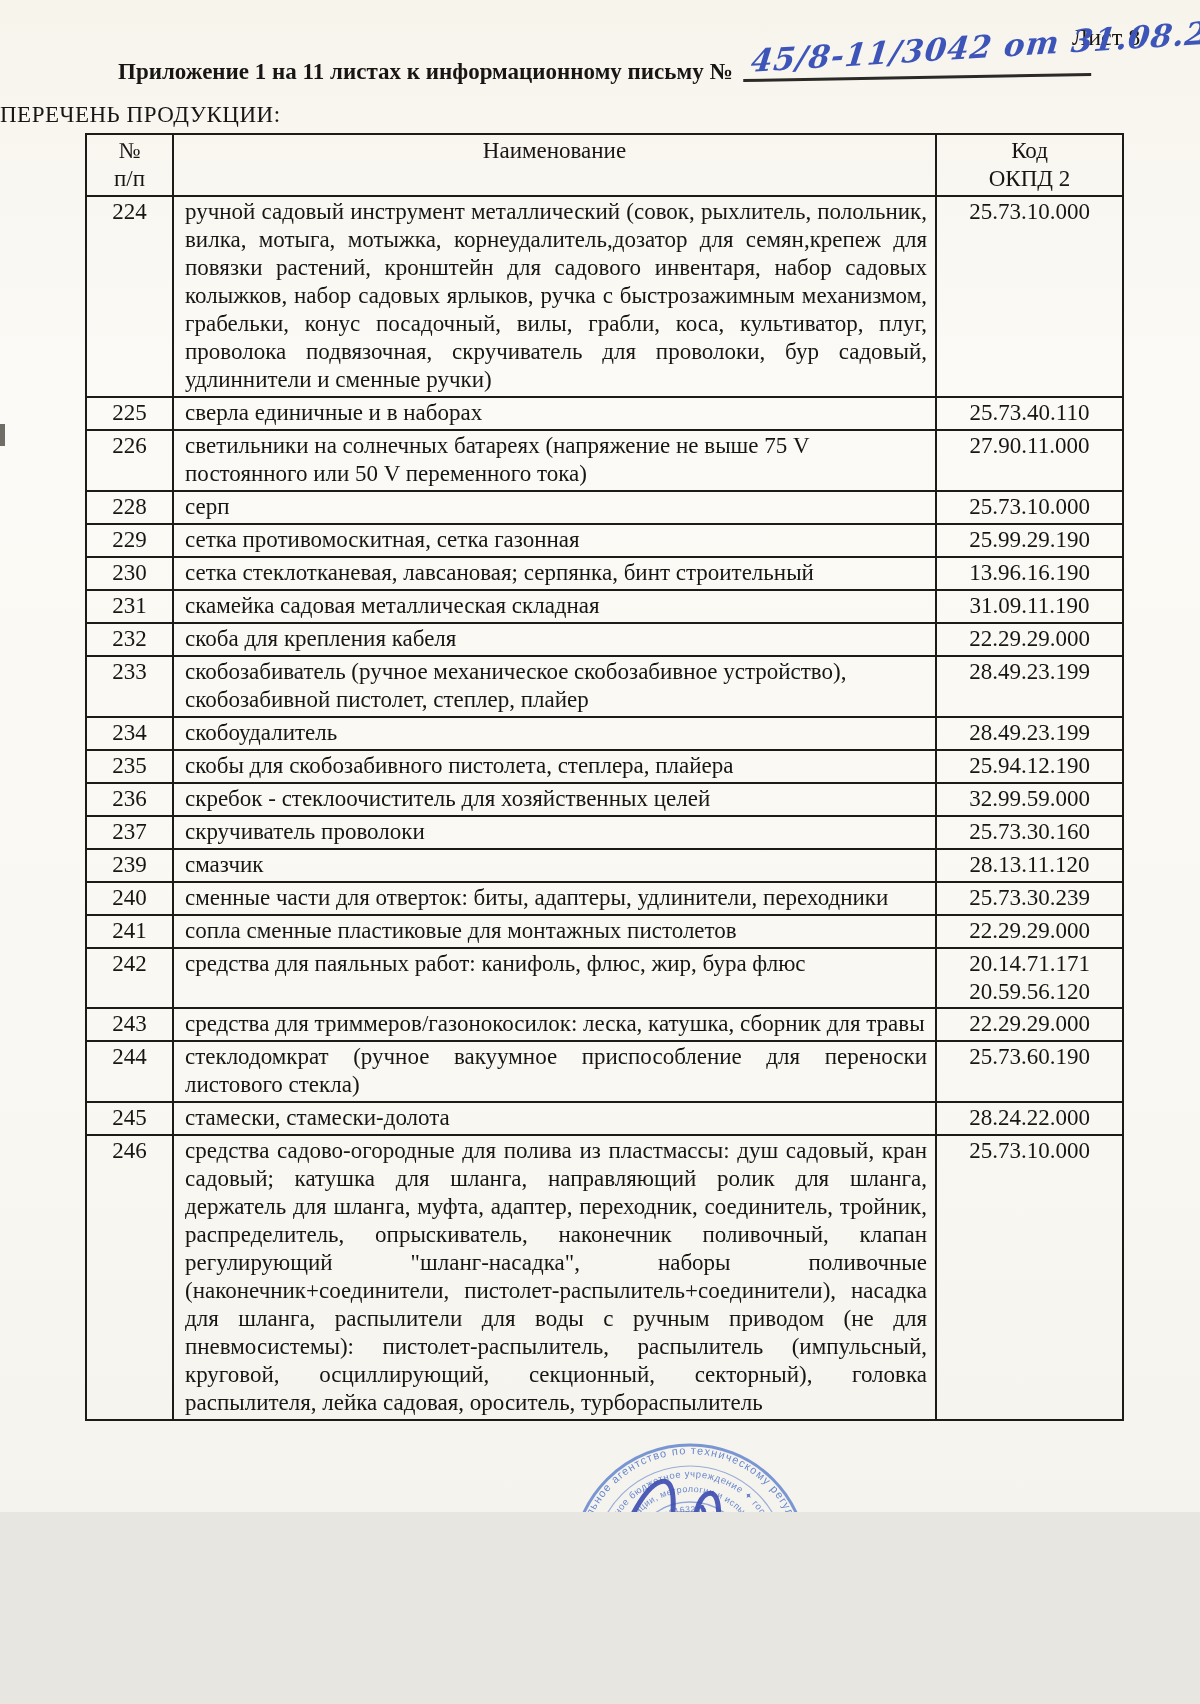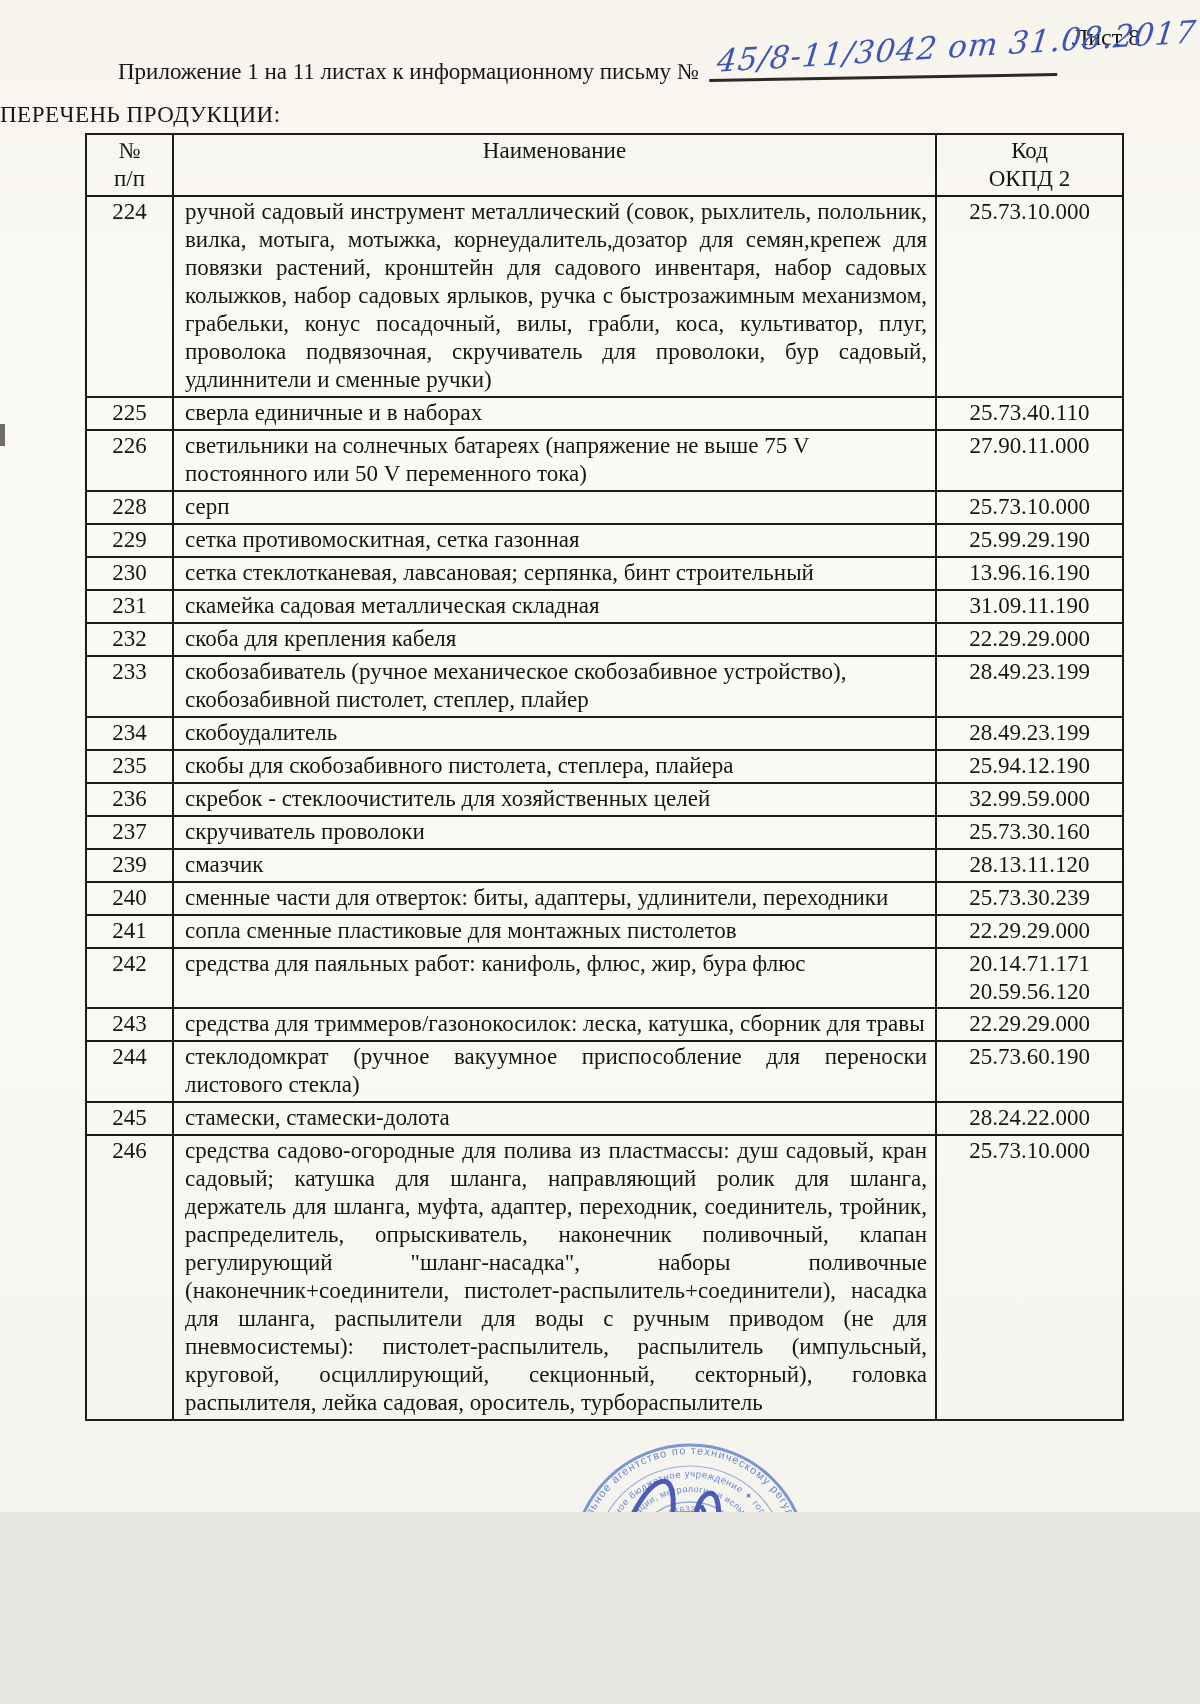--- a/index.html
+++ b/index.html
@@ -2,21 +2,21 @@
 <html><head>
 <meta charset="utf-8">
 <style>
   html,body { margin:0; padding:0; background:#e8e6e0; }
   .page {
     position:relative; width:1200px; height:1512px; overflow:hidden;
     background:linear-gradient(180deg,#f7f4ec 0%,#fbfaf6 25%,#faf8f2 70%,#f5f3ee 100%);
     font-family:"Liberation Serif","DejaVu Serif",serif; color:#171614;
   }
   .sheet-label { position:absolute; top:24px; left:1072px; font-size:24px; }
-  .appendix { position:absolute; top:50px; left:118px; font-size:23px; white-space:nowrap; }
+  .appendix { position:absolute; top:50px; left:118px; font-size:23px; white-space:nowrap;font-weight:bold; }
   .ref-line {
     display:inline-block; position:relative; width:348px; height:26px;
     border-bottom:3px solid #2b2a27; margin-left:10px; vertical-align:baseline;
     transform:rotate(-1deg);
   }
   .ref-hand {
     position:absolute; left:6px; bottom:0px; font-size:31px; font-style:italic;
     color:#3d55b8; white-space:nowrap; letter-spacing:1px;
     font-family:"DejaVu Serif",serif;
     transform:rotate(-2.5deg) skewX(-10deg); transform-origin:left bottom;

